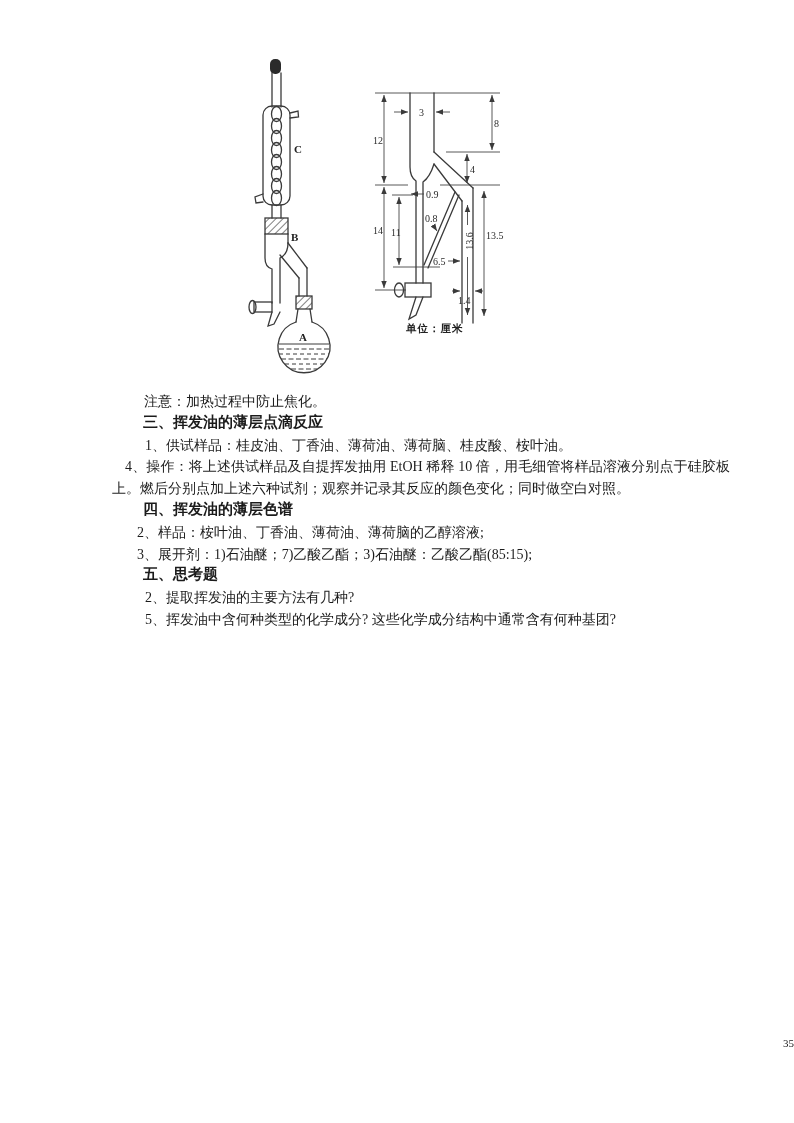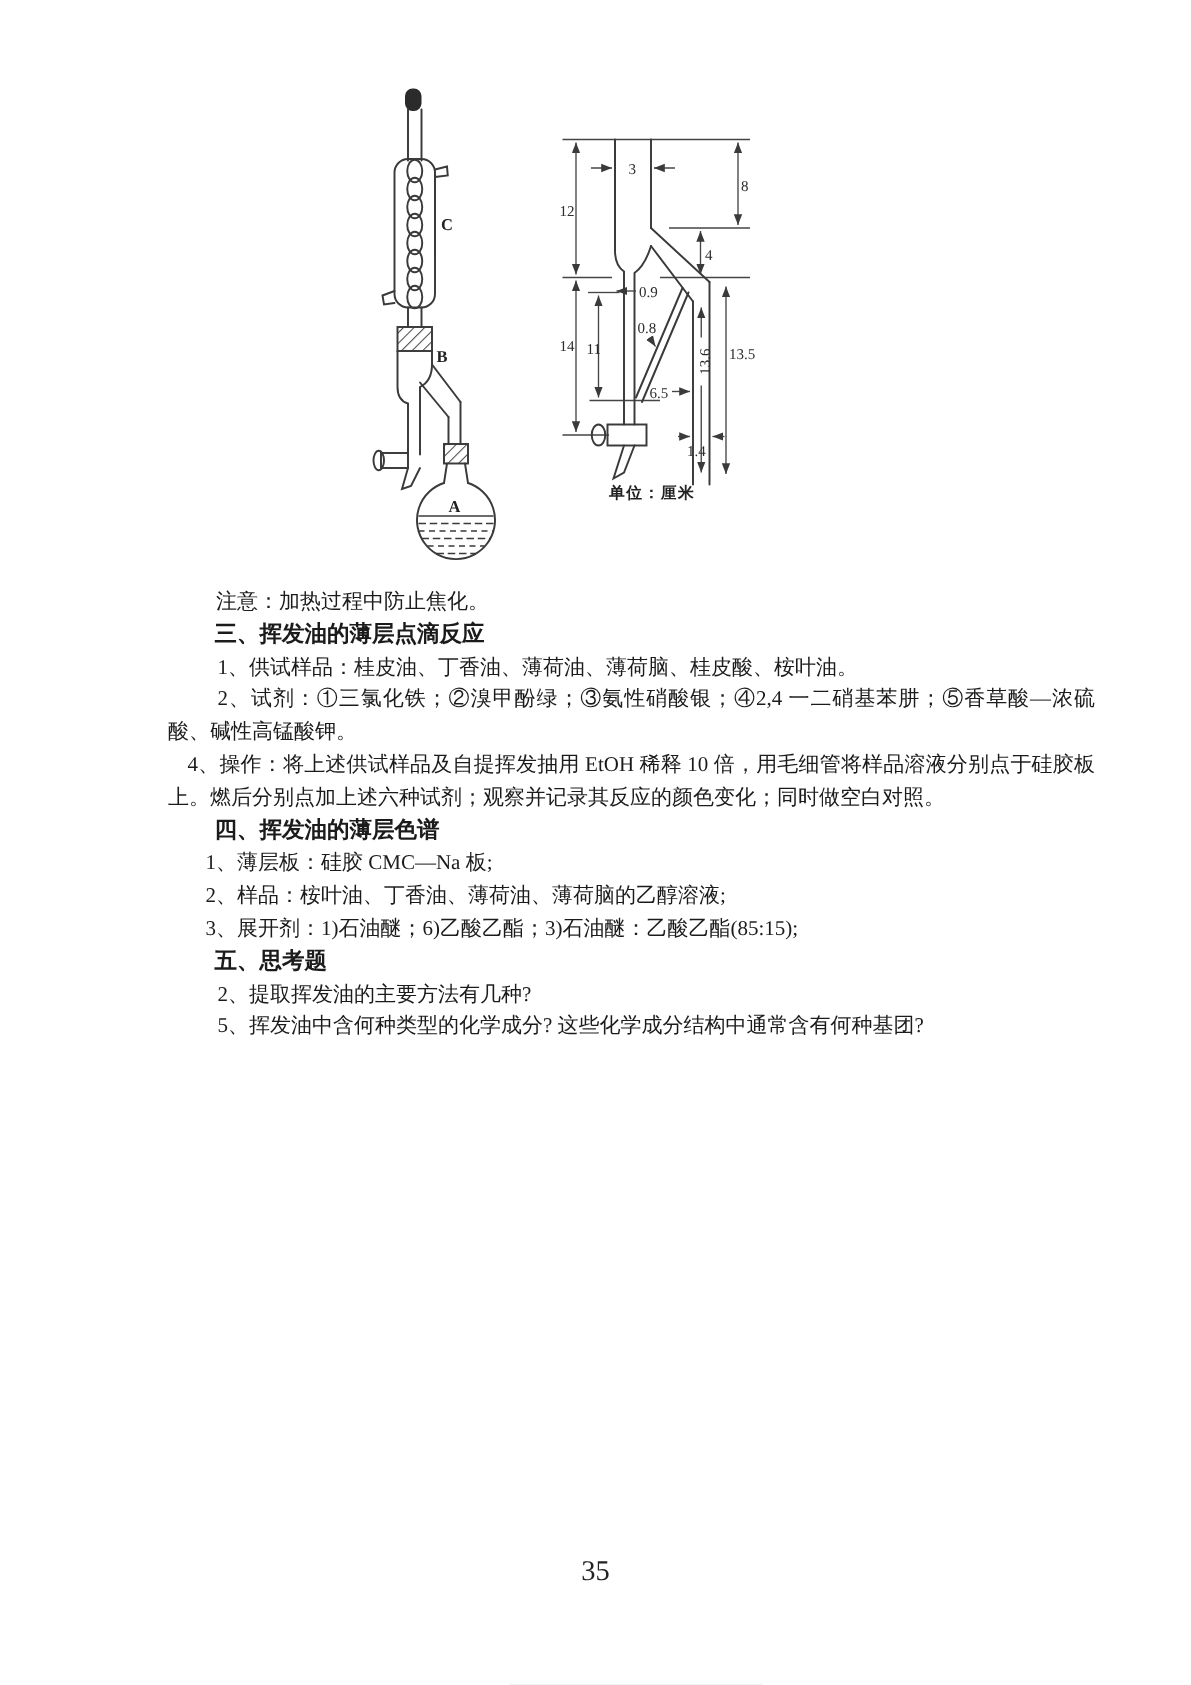--- a/index.html
+++ b/index.html
@@ -26,21 +26,21 @@
   .note{text-indent:32px;}
   h3.hd{
     font-family:Liberation Mono, monospace;
     font-weight:bold;font-size:15px;text-indent:31px;line-height:21.8px;
   }
   .item{text-indent:33px;}
   .item-op{text-indent:13px;}
   .item-s4{text-indent:25px;}
   .pagenum{
     position:absolute;top:1037px;left:0;width:100%;
-    text-align:center;font-size:19px;color:#222;
+    text-align:right;font-size:11px;color:#222;
   }
   
   .draw{stroke:#3a3a3a;fill:none;stroke-width:1.3;stroke-linecap:round;}
   .thin{stroke:#454545;fill:none;stroke-width:0.9;}
   .dimtxt{fill:#2c2c2c;font-family:"Liberation Serif", serif;font-size:10px;}
   .lbltxt{fill:#222;font-family:"Liberation Serif", serif;font-size:11px;font-weight:bold;}
   .captxt{fill:#222;font-family:"Liberation Sans", sans-serif;font-size:10.5px;font-weight:bold;letter-spacing:1px;}
 </style>
 </head>
 <body>
@@ -190,27 +190,25 @@
         <text class="captxt" x="158" y="277">单位：厘米</text>
       </g>
     </svg>
   </div>
 
   <div class="content">
     <p class="note">注意：加热过程中防止焦化。</p>
 
     <h3 class="hd">三、挥发油的薄层点滴反应</h3>
     <p class="item">1、供试样品：桂皮油、丁香油、薄荷油、薄荷脑、桂皮酸、桉叶油。</p>
-    <p class="item">2、试剂：①三氯化铁；②溴甲酚绿；③氨性硝酸银；④2,4 一二硝基苯肼；⑤香草酸—浓硫酸、碱性高锰酸钾。</p>
     <p class="item-op">4、操作：将上述供试样品及自提挥发抽用 EtOH 稀释 10 倍，用毛细管将样品溶液分别点于硅胶板上。燃后分别点加上述六种试剂；观察并记录其反应的颜色变化；同时做空白对照。</p>
 
     <h3 class="hd">四、挥发油的薄层色谱</h3>
-    <p class="item-s4">1、薄层板：硅胶 CMC—Na 板;</p>
     <p class="item-s4">2、样品：桉叶油、丁香油、薄荷油、薄荷脑的乙醇溶液;</p>
-    <p class="item-s4">3、展开剂：1)石油醚；6)乙酸乙酯；3)石油醚：乙酸乙酯(85:15);</p>
+    <p class="item-s4">3、展开剂：1)石油醚；7)乙酸乙酯；3)石油醚：乙酸乙酯(85:15);</p>
 
     <h3 class="hd">五、思考题</h3>
     <p class="item">2、提取挥发油的主要方法有几种?</p>
     <p class="item">5、挥发油中含何种类型的化学成分? 这些化学成分结构中通常含有何种基团?</p>
   </div>
 
   <div class="pagenum">35</div>
 </div>
 
 </body></html>

